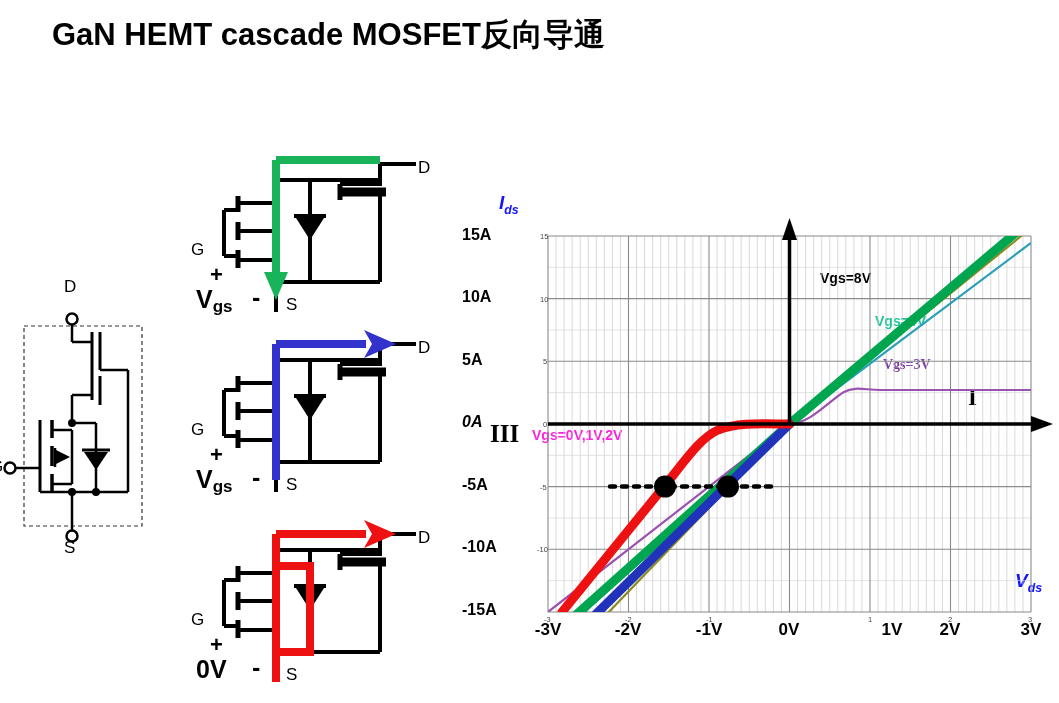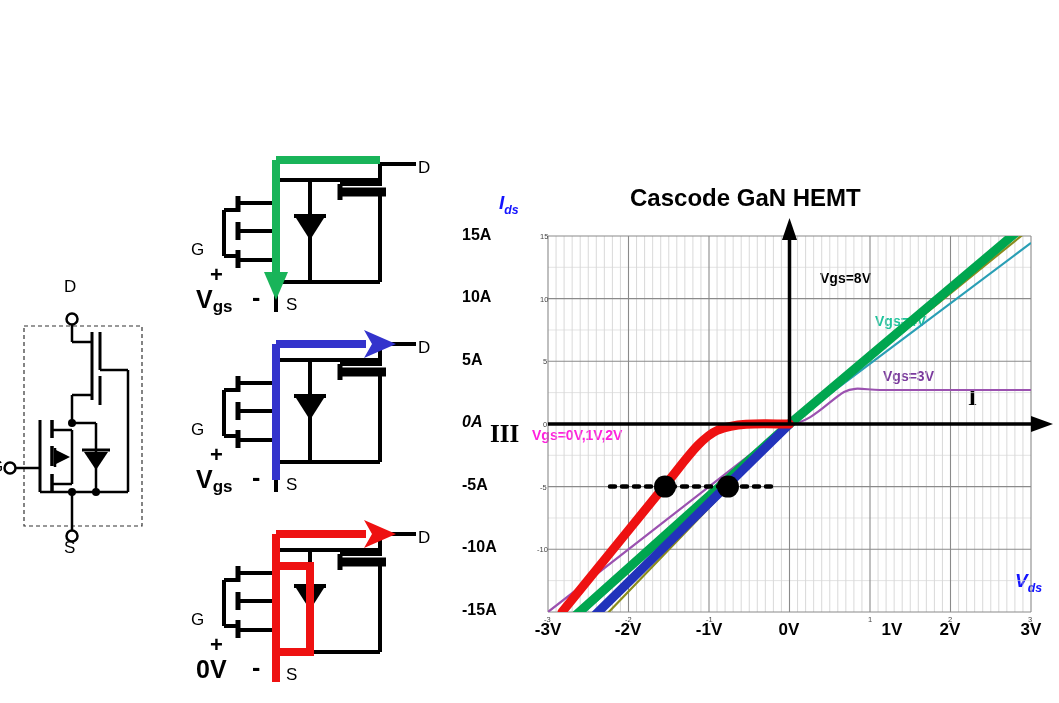--- a/index.html
+++ b/index.html
@@ -56,20 +56,21 @@
     width:60px;
   }
   .curvelabel{position:absolute;font-size:14px;font-weight:bold;white-space:nowrap;text-align:right;}
   .quadlabel{position:absolute;font-family:"Liberation Serif",serif;font-weight:bold;color:#000;}
 </style>
 </head>
 <body>
 
 <div id="slide">
 
+  <div id="title">GaN HEMT cascade MOSFET反向导通</div>
 
   <div class="svg-host" style="left:0px;top:280px;width:190px;height:280px;">
     <svg width="190" height="280" viewBox="0 0 190 280">
 
       <rect x="24" y="46" width="118" height="200" fill="none" stroke="#333" stroke-width="1.2" stroke-dasharray="4,3"></rect>
 
       <circle cx="72" cy="39" r="5.5" fill="#fff" stroke="#000" stroke-width="2.5"></circle>
       <line x1="72" y1="44" x2="72" y2="62" stroke="#000" stroke-width="2.5"></line>
       <line x1="72" y1="62" x2="92" y2="62" stroke="#000" stroke-width="2.5"></line>
 
@@ -235,21 +236,20 @@
     <div class="lbl lbl-term" style="left:11px;top:100px;">G</div>
     <div class="lbl lbl-term" style="left:238px;top:18px;">D</div>
     <div class="lbl lbl-term" style="left:106px;top:155px;">S</div>
     <div class="lbl lbl-plus" style="left:30px;top:122px;">+</div>
     <div class="lbl lbl-vgs" style="left:16px;top:145px;">0V</div>
     <div class="lbl lbl-minus" style="left:72px;top:143px;">-</div>
   </div>
 
   <div id="chart">
 
-    <div class="ch-title">Cascode GaN HEMT</div>
 
     <div class="axname" id="ids-label">
       <span>I</span><sub>ds</sub>
     </div>
     <div class="axname" id="vds-label">
       <span>V</span><sub>ds</sub>
     </div>
 
     <div class="ytick" style="left:-8px;top:56px;">15A</div>
     <div class="ytick" style="left:-8px;top:118px;">10A</div>
@@ -262,21 +262,21 @@
     <div class="xtick" style="left:48px;top:450px;">-3V</div>
     <div class="xtick" style="left:128px;top:450px;">-2V</div>
     <div class="xtick" style="left:209px;top:450px;">-1V</div>
     <div class="xtick" style="left:289px;top:450px;">0V</div>
     <div class="xtick" style="left:392px;top:450px;">1V</div>
     <div class="xtick" style="left:450px;top:450px;">2V</div>
     <div class="xtick" style="left:531px;top:450px;">3V</div>
 
     <div class="curvelabel" style="left:350px;top:100px;color:#000;">Vgs=8V</div>
     <div class="curvelabel" style="left:405px;top:143px;color:#1fc49c;">Vgs=4V</div>
-    <div class="curvelabel" style="left:413px;top:198px;color:#7b3b9e;">Vgs=3V</div>
+    <div class="curvelabel" style="left:413px;top:187px;color:#7b3b9e;font-family:Liberation Serif, serif;">Vgs=3V</div>
     <div class="curvelabel" style="left:62px;top:257px;color:#ff22dd;">Vgs=0V,1V,2V</div>
 
     <div class="quadlabel" style="left:20px;top:250px;font-size:25px;">III</div>
     <div class="quadlabel" style="left:498px;top:215px;font-size:23px;">I</div>
 
     <svg style="position:absolute;left:0;top:0;" width="589" height="480" viewBox="0 0 589 480">
       <defs>
         <clipPath id="plotclip">
             <rect x="78" y="66" width="483" height="376"></rect>
           </clipPath>

